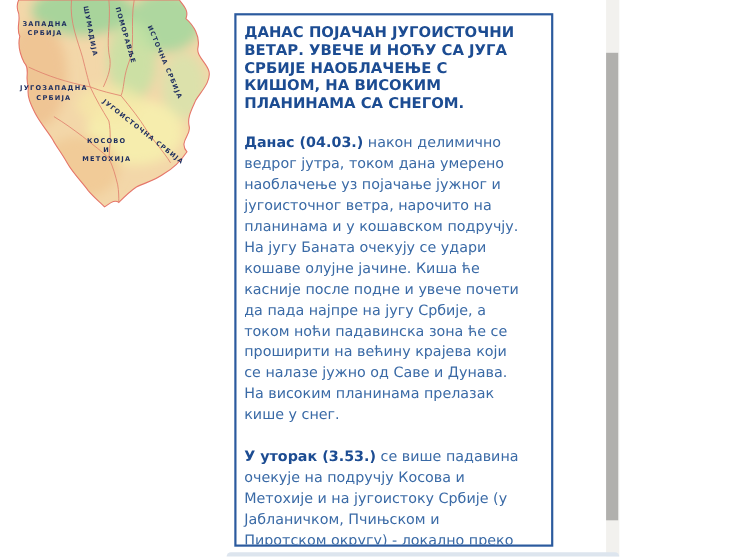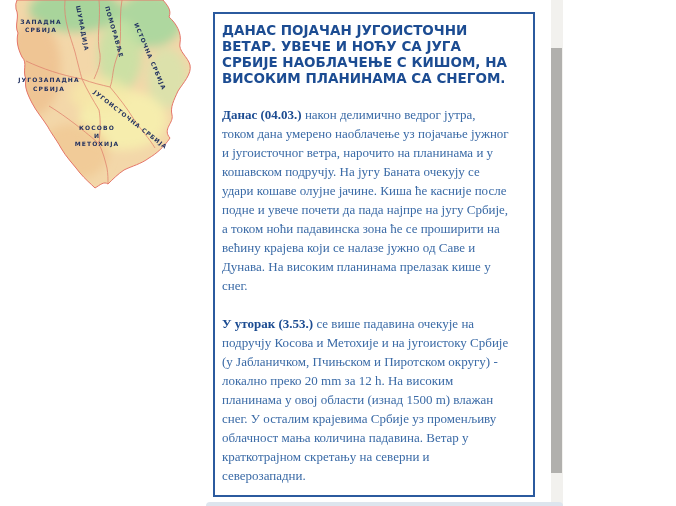--- a/index.html
+++ b/index.html
@@ -14,32 +14,32 @@
   .map-label{
     font-family:"DejaVu Sans","Liberation Sans",sans-serif;
     font-weight:bold;font-size:6px;letter-spacing:1.1px;fill:#1d2d5e;
   }
   .map-label-rot{
     font-family:"DejaVu Sans","Liberation Sans",sans-serif;
     font-weight:bold;font-size:5.8px;letter-spacing:1px;fill:#1d2d5e;
   }
   
   .forecast-box{
-    position:absolute;left:213px;top:12px;width:322px;height:485px;
+    position:absolute;left:213px;top:12px;width:290px;height:485px;
     box-sizing:border-box;border:2px solid #2b5a9e;background:#ffffff;
     padding:8px 24px 8px 7px;overflow:hidden;
   }
   .headline{
     margin:0 0 16px 0;
     font-size:13.5px;line-height:16px;font-weight:bold;
     color:#1c4c92;
   }
   .fc-par{
     margin:19px 0 0 0;
-    font-size:13px;line-height:19px;color:#3a6aa6;font-family:Liberation Serif, serif;
+    font-size:13px;line-height:19px;color:#3a6aa6;
   }
   .fc-par:first-of-type{margin-top:0;}
   .fc-par b{color:#1c4c92;}
   
   .scroll-track{
     position:absolute;left:551px;top:0;width:12px;height:506px;
     background:#f2f1ee;
   }
   .scroll-thumb{
     position:absolute;left:551px;top:48px;width:11px;height:425px;

